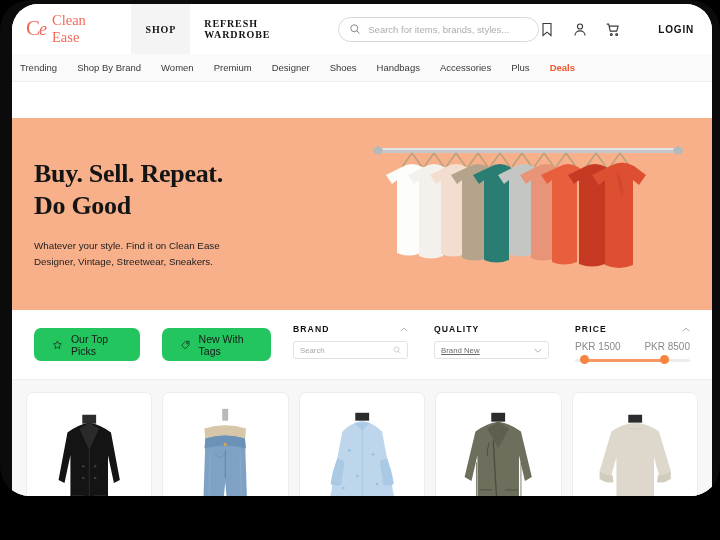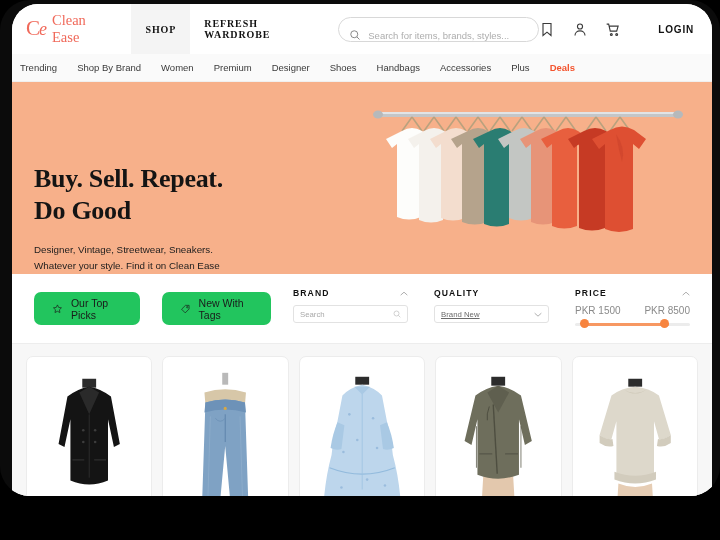--- a/index.html
+++ b/index.html
@@ -67,21 +67,21 @@
   }
   .top-link.active { background: #f4f4f4; }
 
   .search-box {
     margin-left: 28px;
     width: 232px;
     height: 25px;
     border: 1px solid #d8d8d8;
     border-radius: 14px;
     display: flex;
-    align-items: flex-end;
+    align-items: center;
     padding: 0 10px;
     gap: 7px;
     background: #fff;
   }
   .search-box input {
     border: none; outline: none;
     font-family: "Liberation Sans", sans-serif;
     font-size: 9.5px;
     color: #555;
     width: 100%;
@@ -115,21 +115,22 @@
   .catnav span { cursor: pointer; white-space: nowrap; }
   .catnav span.deals { color: #f4542e; font-weight: bold; }
 
   
   .hero {
     height: 192px;
     background: #f7b08a;
     position: relative;
     overflow: hidden;
     display: flex;
-    align-items: flex-end;
+    align-items: center;
+    margin-top: 36px;
   }
   .hero-text { padding-left: 22px; width: 330px; position: relative; z-index: 3; }
   .hero-title {
     font-family: "Liberation Serif", serif;
     font-size: 26px;
     font-weight: bold;
     color: #141414;
     line-height: 1.22;
     letter-spacing: -0.3px;
   }
@@ -265,22 +266,22 @@
     <span class="deals">Deals</span>
   </div>
 
   <div class="hero">
     <div class="hero-text">
       <div class="hero-title">
         <div>Buy. Sell. Repeat.</div>
         <div>Do Good</div>
       </div>
       <div class="hero-sub">
+        <div>Whatever your style. Find it on Clean Ease</div>
         <div>Designer, Vintage, Streetwear, Sneakers.</div>
-        <div>Whatever your style. Find it on Clean Ease</div>
       </div>
     </div>
 
     <svg class="rack" viewBox="0 0 320 182">
 
       <rect x="6" y="22" width="308" height="5" rx="2.5" fill="#c4c6c8"></rect>
       <rect x="6" y="22" width="308" height="2" rx="1" fill="#e2e4e6"></rect>
       <ellipse cx="10" cy="24.5" rx="5" ry="4" fill="#b6b9bb"></ellipse>
       <ellipse cx="310" cy="24.5" rx="5" ry="4" fill="#b6b9bb"></ellipse>
       <g stroke="#b9a17e" stroke-width="1.6" fill="none">

